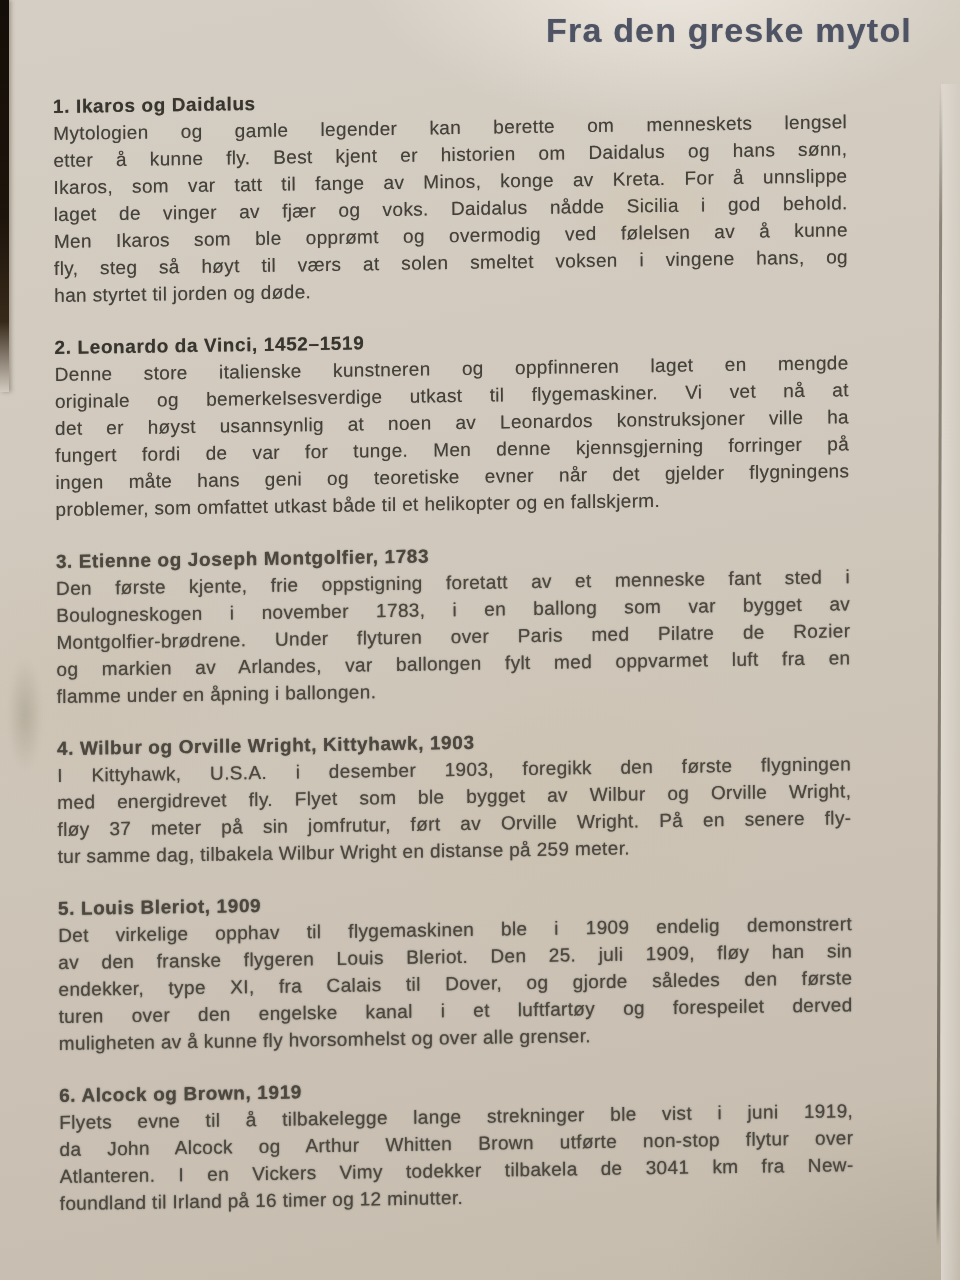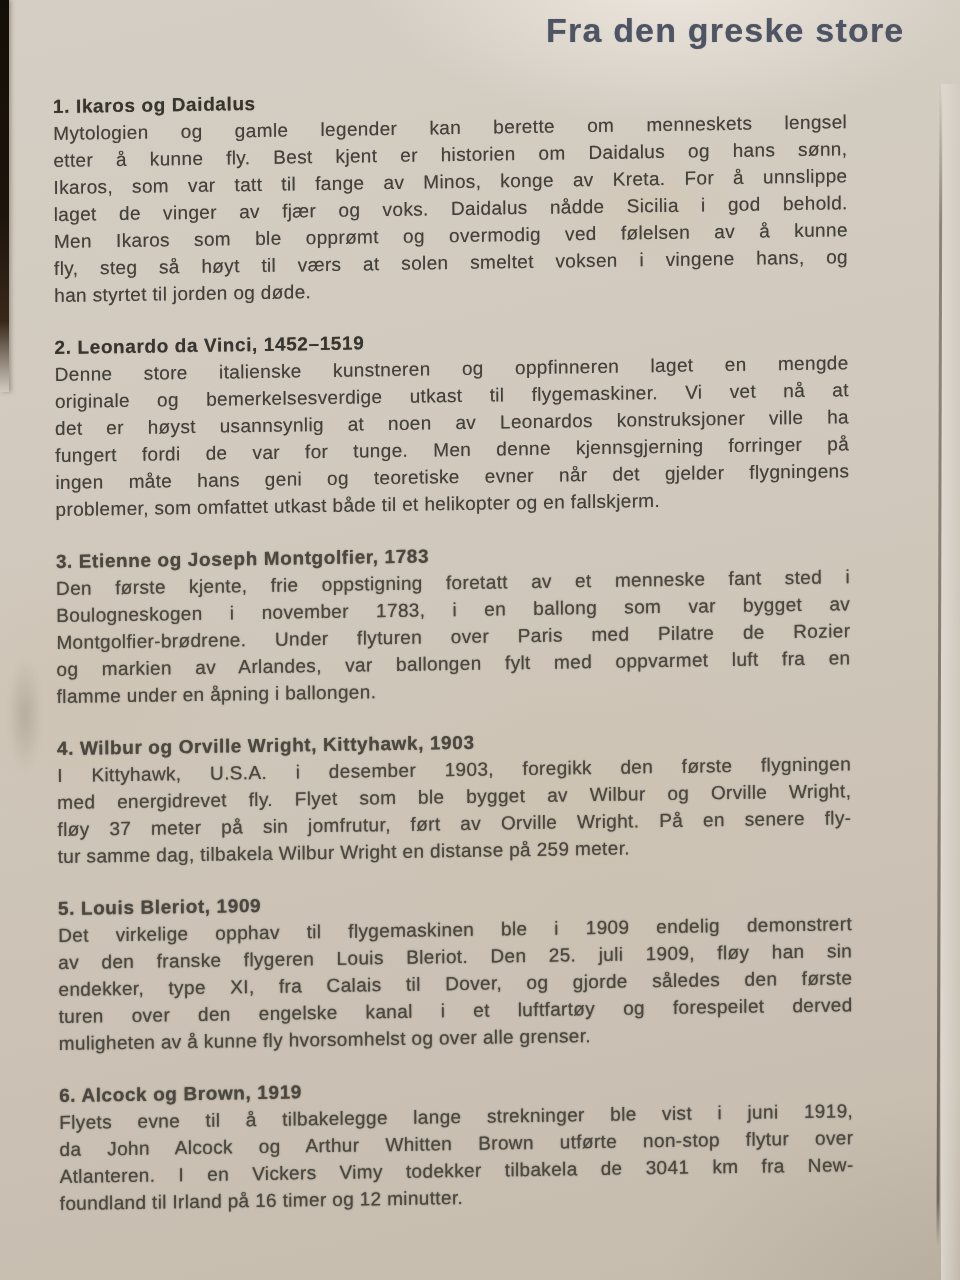--- a/index.html
+++ b/index.html
@@ -137,21 +137,21 @@
 </head>
 <body>
 
 <div class="paper"></div>
 <div class="stain-b"></div>
 <div class="stain-a"></div>
 <div class="left-edge"></div>
 <div class="page-edge-light"></div>
 <div class="page-edge-line"></div>
 
-<div class="headline">Fra den greske store</div>
+<div class="headline">Fra den greske mytol</div>
 
 <div class="content" id="sections">
     <div class="section">
       <div class="heading">1. Ikaros og Daidalus</div>
       <div class="line">Mytologien og gamle legender kan berette om menneskets lengsel</div>
       <div class="line">etter å kunne fly. Best kjent er historien om Daidalus og hans sønn,</div>
       <div class="line">Ikaros, som var tatt til fange av Minos, konge av Kreta. For å unnslippe</div>
       <div class="line">laget de vinger av fjær og voks. Daidalus nådde Sicilia i god behold.</div>
       <div class="line">Men Ikaros som ble opprømt og overmodig ved følelsen av å kunne</div>
       <div class="line">fly, steg så høyt til værs at solen smeltet voksen i vingene hans, og</div>

